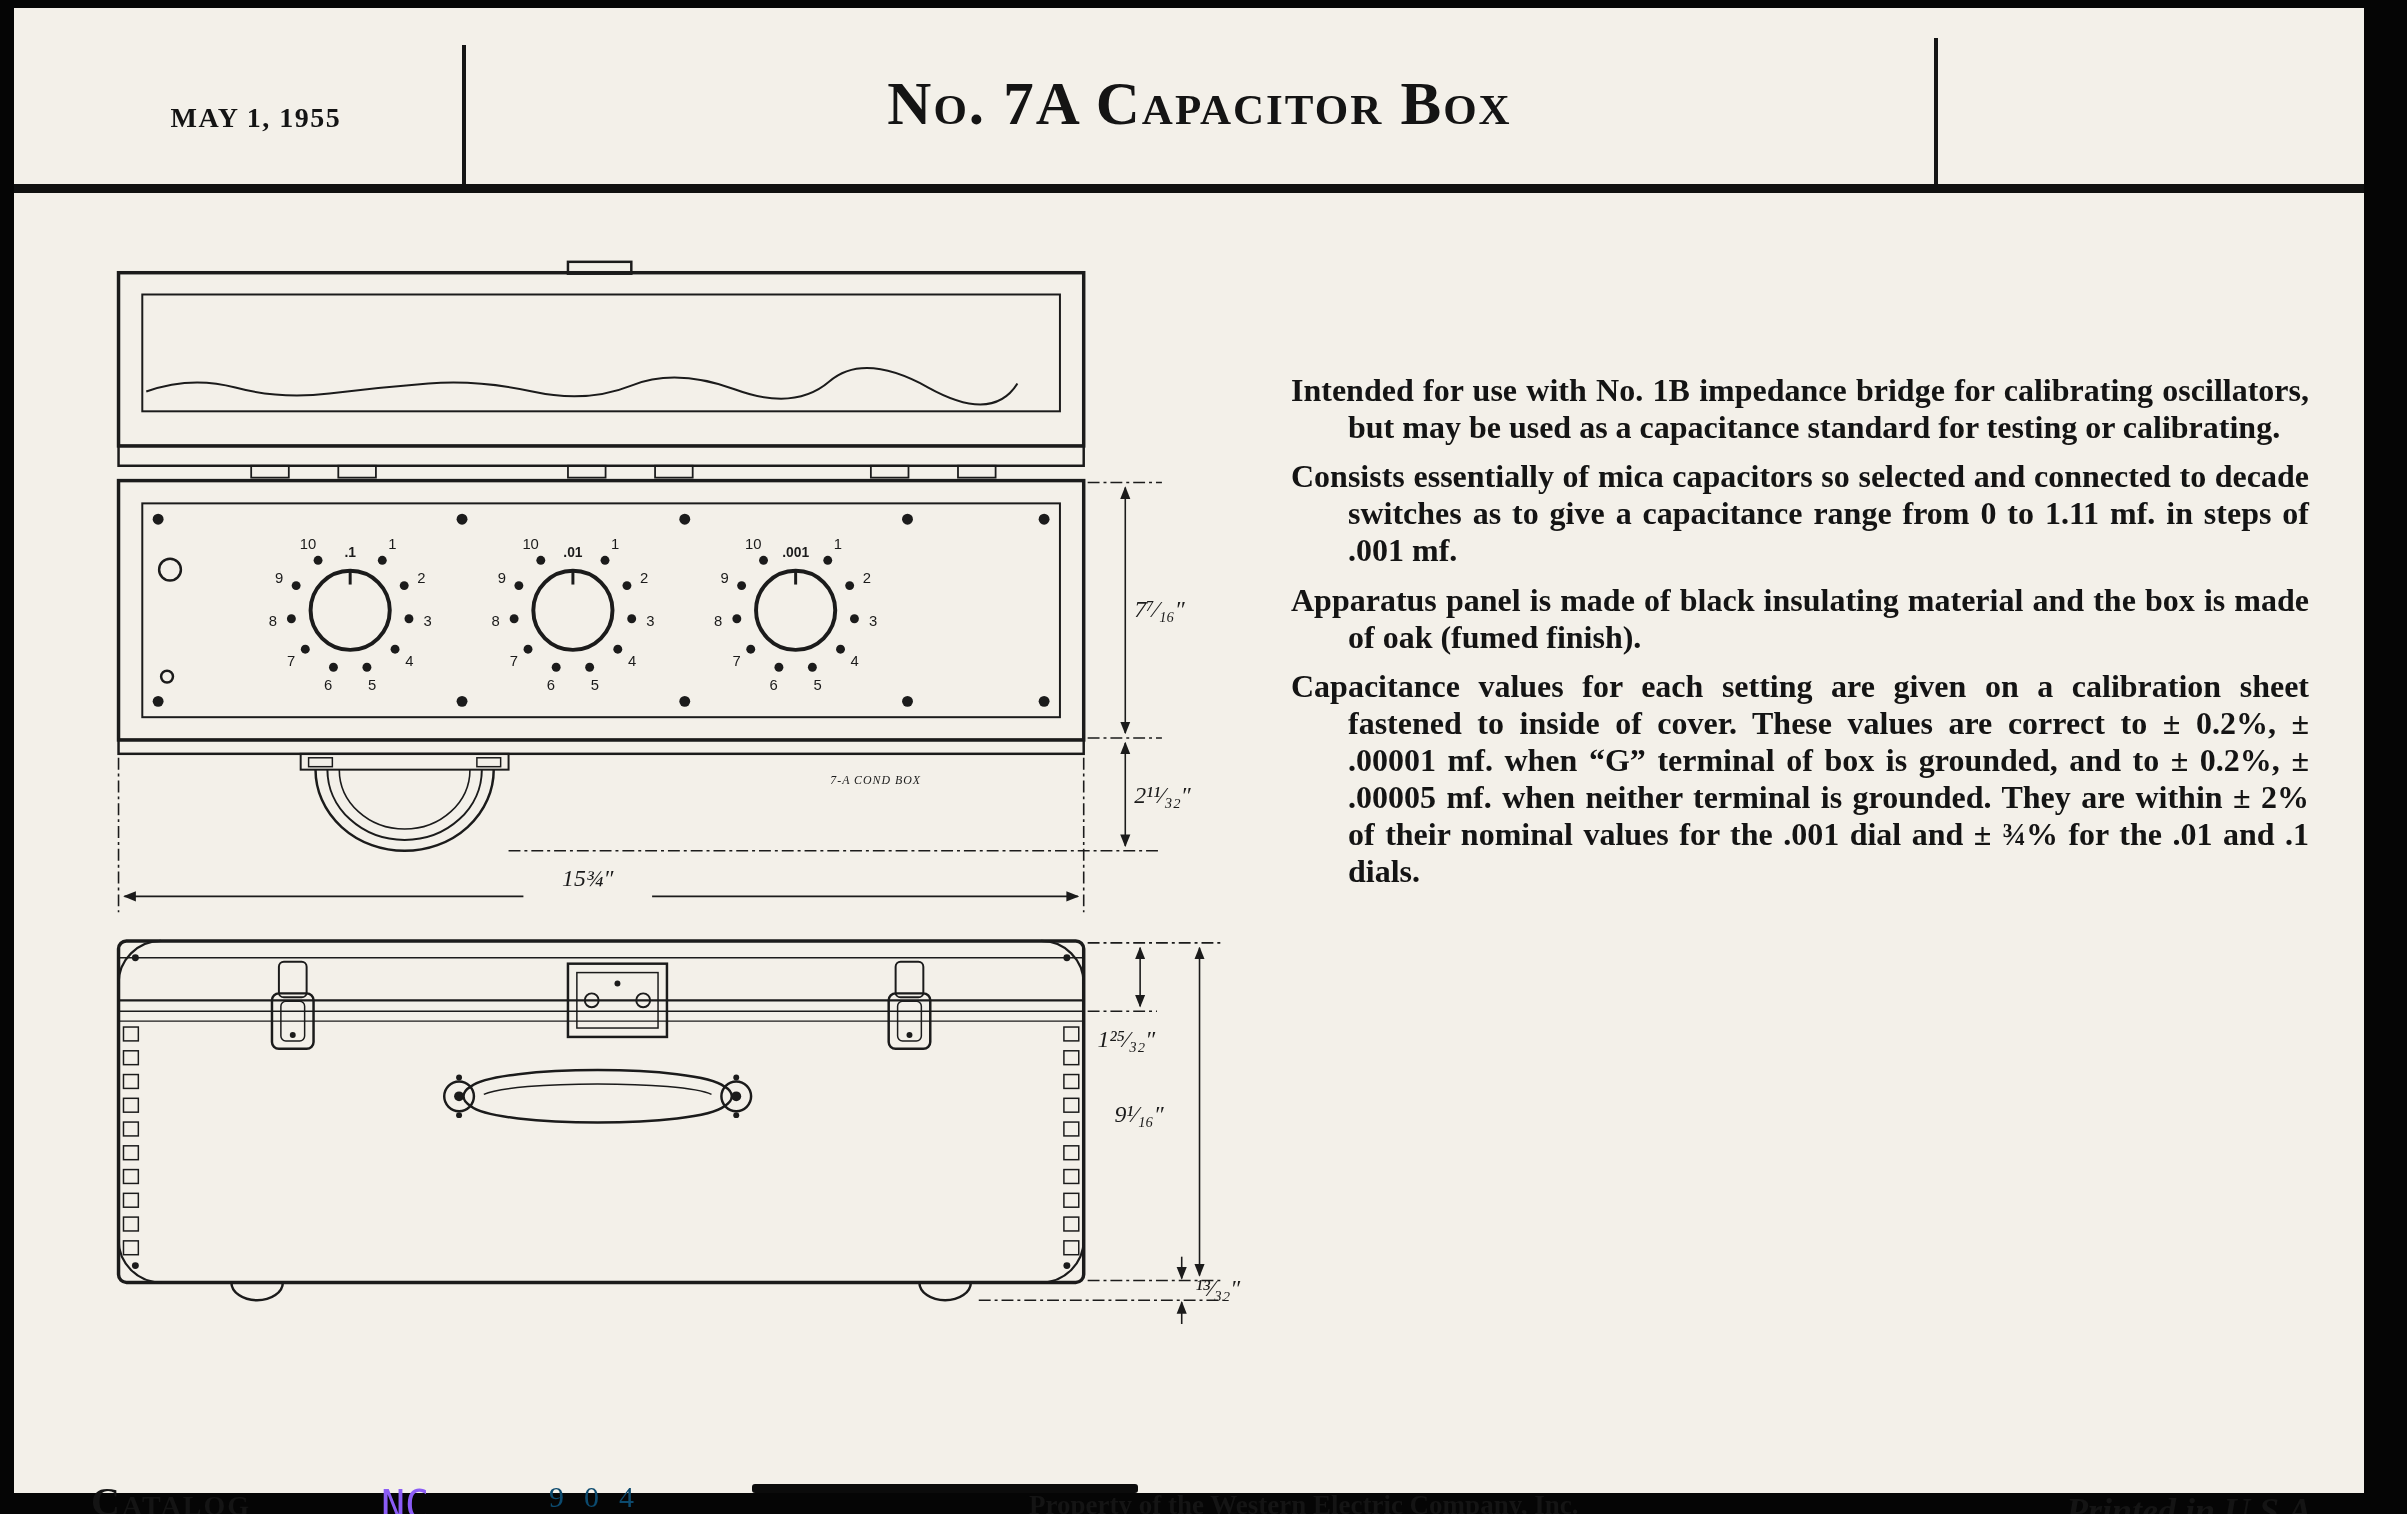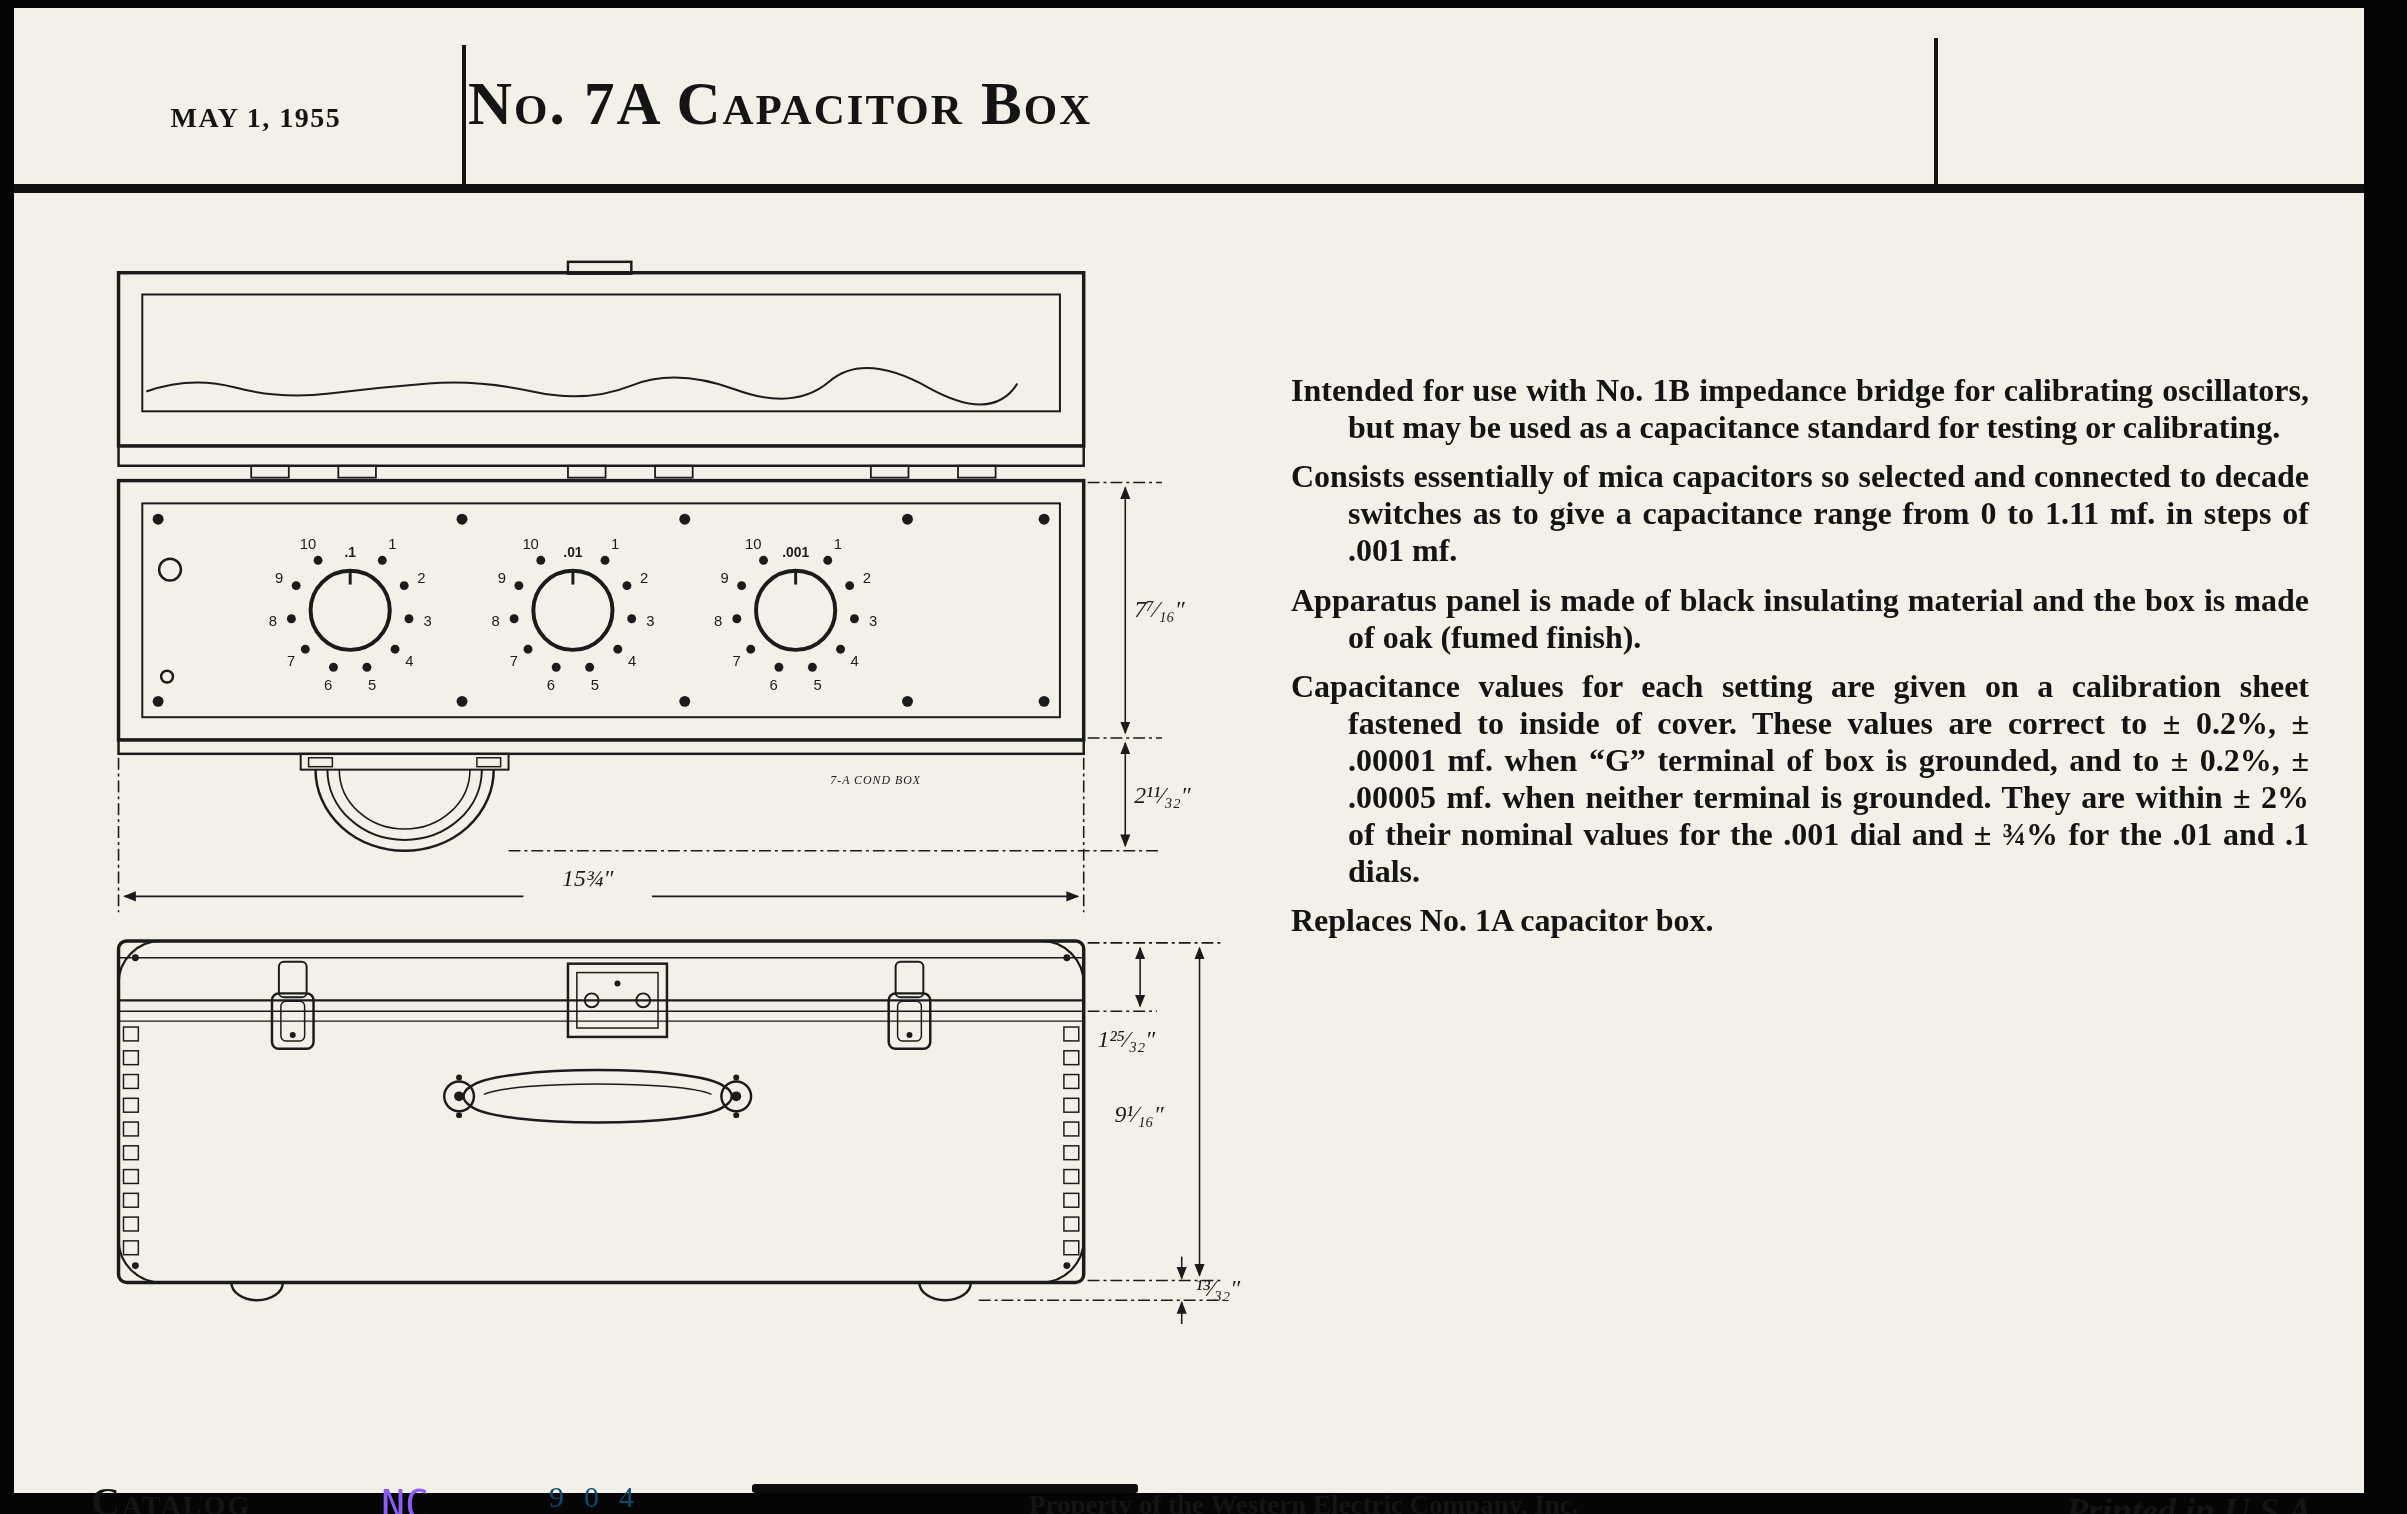--- a/index.html
+++ b/index.html
@@ -7,21 +7,21 @@
     position:absolute;left:14px;top:8px;width:2350px;height:1485px;
     background:#f3f0e9;color:#141414;
     font-family:"Liberation Serif", serif;
   }
   
   .hdr-date{position:absolute;left:0;top:94px;width:484px;text-align:center;
     font-weight:bold;font-size:28px;letter-spacing:1.5px;}
   .vdiv{position:absolute;width:4px;background:#151515;}
   .vdiv1{left:448px;top:37px;height:145px;}
   .vdiv2{left:1920px;top:30px;height:151px;}
-  .hdr-title{position:absolute;left:454px;width:1463px;top:61px;text-align:left;
+  .hdr-title{position:absolute;left:454px;width:1463px;top:61px;text-align:center;
     font-weight:bold;font-size:61px;font-variant:small-caps;letter-spacing:2px;}
   .hdr-org{position:absolute;left:1924px;right:12px;top:59px;text-align:center;
     font-weight:bold;font-size:30px;line-height:1.25;letter-spacing:1px;}
   .hrule{position:absolute;top:176px;left:0;width:100%;height:9px;background:#101010;}
   
   .copy{position:absolute;left:1265px;top:364px;width:1030px;
     font-weight:bold;font-size:32px;line-height:1.16;text-align:justify;}
   .copy p{margin:0 0 12px 12px;padding-left:57px;text-indent:-57px;}
   
   svg.drawing{position:absolute;left:59px;top:235px;width:1178px;height:1084px;overflow:visible;}
@@ -287,21 +287,20 @@
         <text class="dim" x="1134" y="1064">¹³⁄₃₂″</text>
       </g>
     </g>
   </svg>
 
   <div class="copy">
     <p>Intended for use with No. 1B impedance bridge for calibrating oscillators, but may be used as a capacitance standard for testing or calibrating.</p>
     <p>Consists essentially of mica capacitors so selected and connected to decade switches as to give a capacitance range from 0 to 1.11 mf. in steps of .001 mf.</p>
     <p>Apparatus panel is made of black insulating material and the box is made of oak (fumed finish).</p>
     <p>Capacitance values for each setting are given on a calibration sheet fastened to inside of cover.  These values are correct to ± 0.2%, ± .00001 mf. when “G” terminal of box is grounded, and to ± 0.2%, ± .00005 mf. when neither terminal is grounded.  They are within ± 2% of their nominal values for the .001 dial and ± ¾% for the .01 and .1 dials.</p>
-    <p>Replaces No. 1A capacitor box.</p>
   </div>
 
   <div class="footer">
     <span class="f-catalog">Catalog</span>
     <span class="f-stamp-prefix">NC</span>
     <span class="f-stamp-number">904</span>
     <span class="f-property">Property of the Western Electric Company, Inc.</span>
     <span class="f-printed">Printed in U.S.A.</span>
   </div>
 

